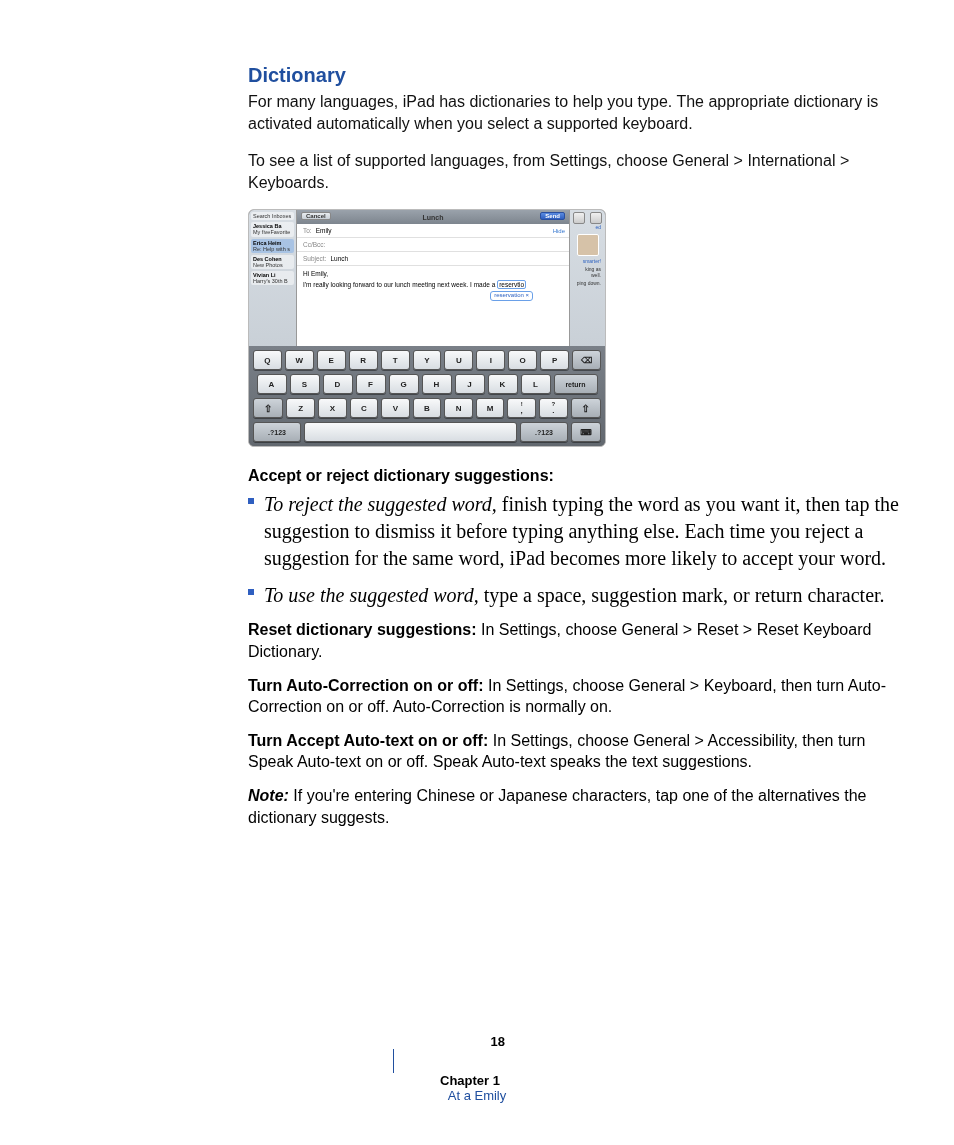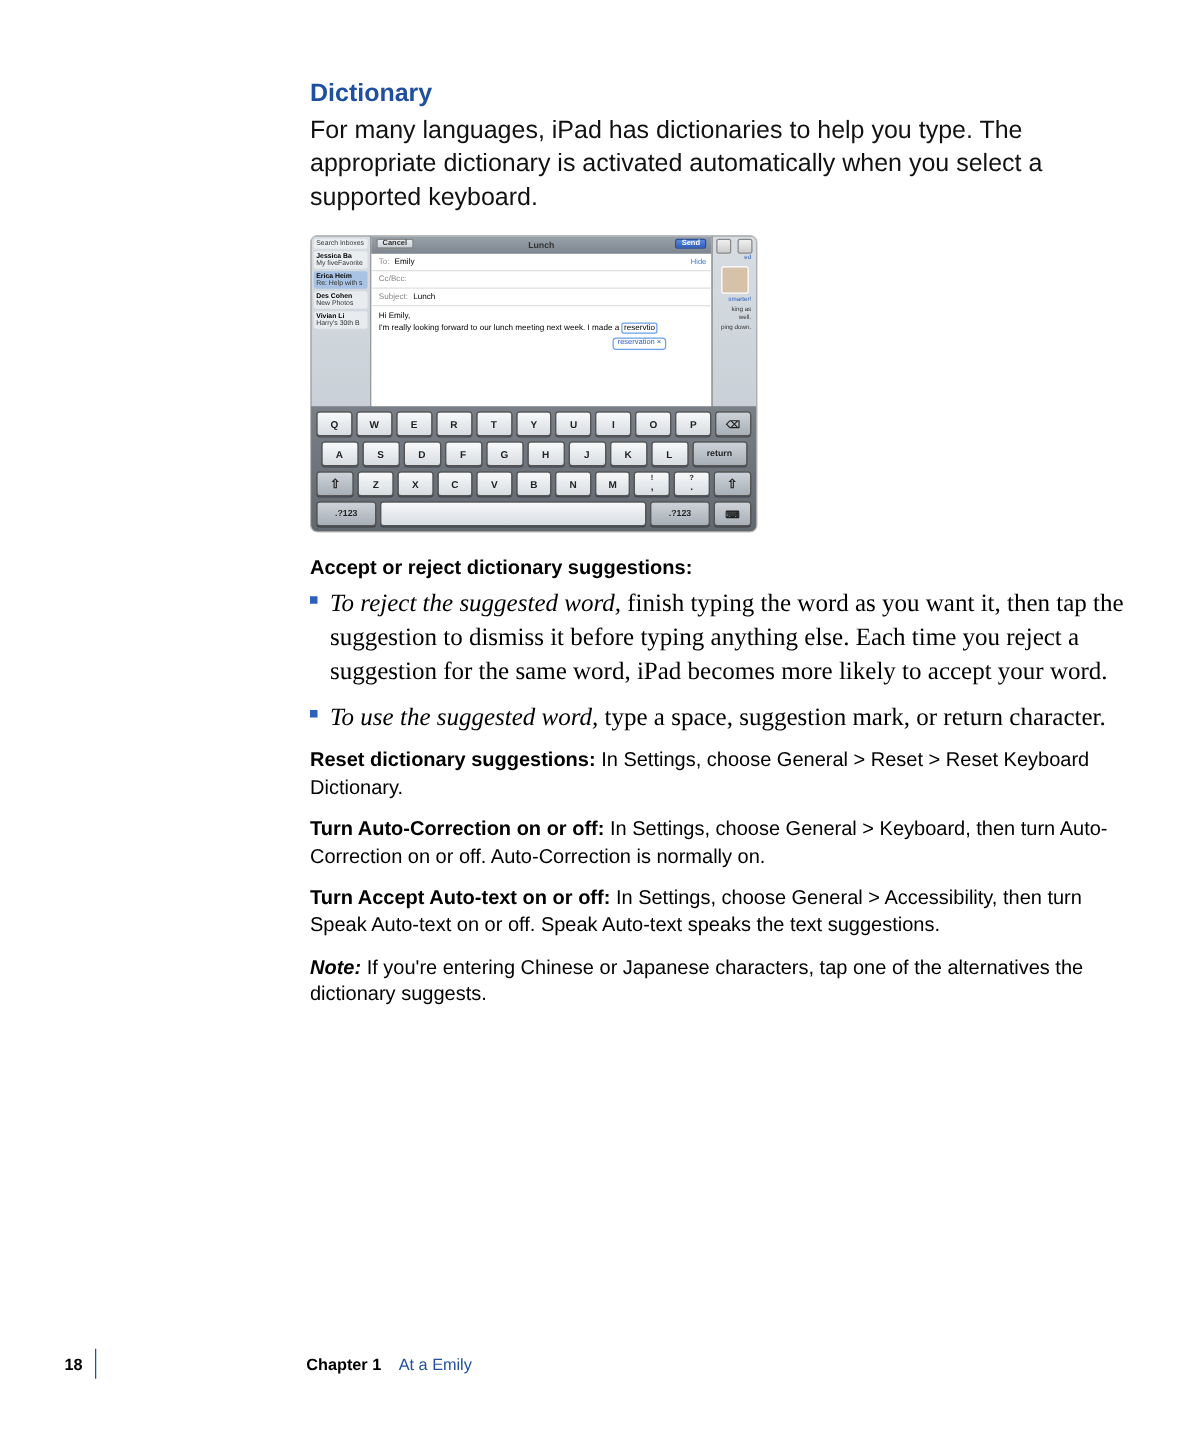--- a/index.html
+++ b/index.html
@@ -16,21 +16,21 @@
     padding: 64px 52px 0 248px;
     box-sizing: border-box;
   }
   h2.section-heading {
     color: #204f9f;
     font-size: 20px;
     font-weight: 600;
     margin: 0 0 4px 0;
   }
   p.body {
-    font-size: 20px;
+    font-size: 16px;
     line-height: 1.35;
     margin: 0 0 16px 0;
     color: #111;
   }
   p.body.last { margin-bottom: 12px; }
   .screenshot {
     width: 356px;
     margin: 2px 0 20px 0;
     border: 1px solid #bbb;
     border-radius: 6px;
@@ -137,40 +137,42 @@
   .para-with-lead .lead { font-weight: 700; }
   .note-row .lead { font-style: italic; font-weight: 700; }
 
   .footer {
     position: absolute;
     bottom: 42px;
     left: 0; right: 0;
     display: flex;
     align-items: center;
     font-size: 13px;
+    flex-direction: column;
   }
   .footer .pagenum {
     width: 66px;
     text-align: right;
     font-weight: 700;
     padding-right: 10px;
   }
   .footer .divider {
     width: 1px; height: 24px; background: #204f9f;
     margin-right: 168px;
   }
   .footer .chapter-bold { font-weight: 700; margin-right: 14px; }
   .footer .chapter-title { color: #204f9f; }
 </style>
 </head>
 <body>
 
 <div class="page">
   <h2 class="section-heading">Dictionary</h2>
   <p class="body">For many languages, iPad has dictionaries to help you type. The appropriate dictionary is activated automatically when you select a supported keyboard.</p>
+  <p class="body">To see a list of supported languages, from Settings, choose General &gt; International &gt; Keyboards.</p>
 
   <div class="screenshot">
     <div class="ss-top">
       <div class="ss-side">
         <div class="ss-side-item">Search Inboxes</div>
         <div class="ss-side-item"><span class="name">Jessica Ba</span><br><span>My fiveFavorite</span></div>
         <div class="ss-side-item blue"><span class="name">Erica Heim</span><br><span>Re: Help with s</span></div>
         <div class="ss-side-item"><span class="name">Des Cohen</span><br><span>New Photos</span></div>
         <div class="ss-side-item"><span class="name">Vivian Li</span><br><span>Harry's 30th B</span></div>
       </div>

